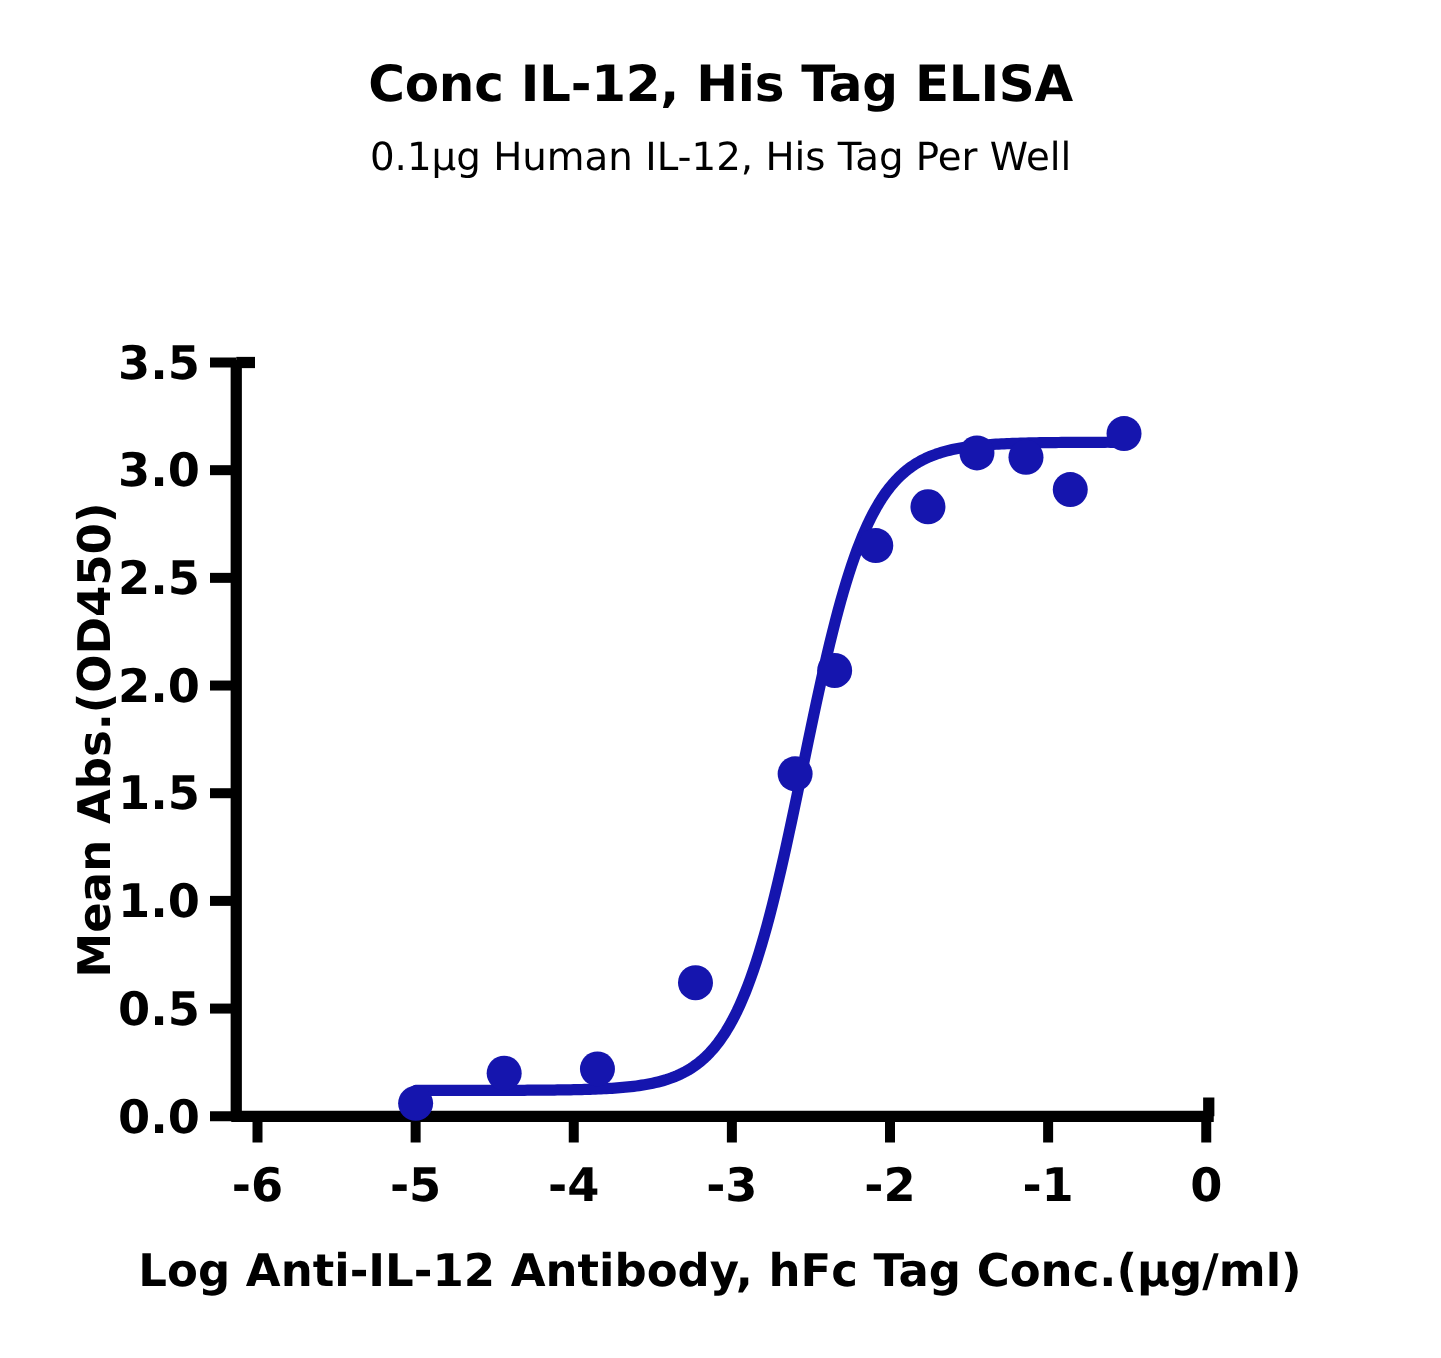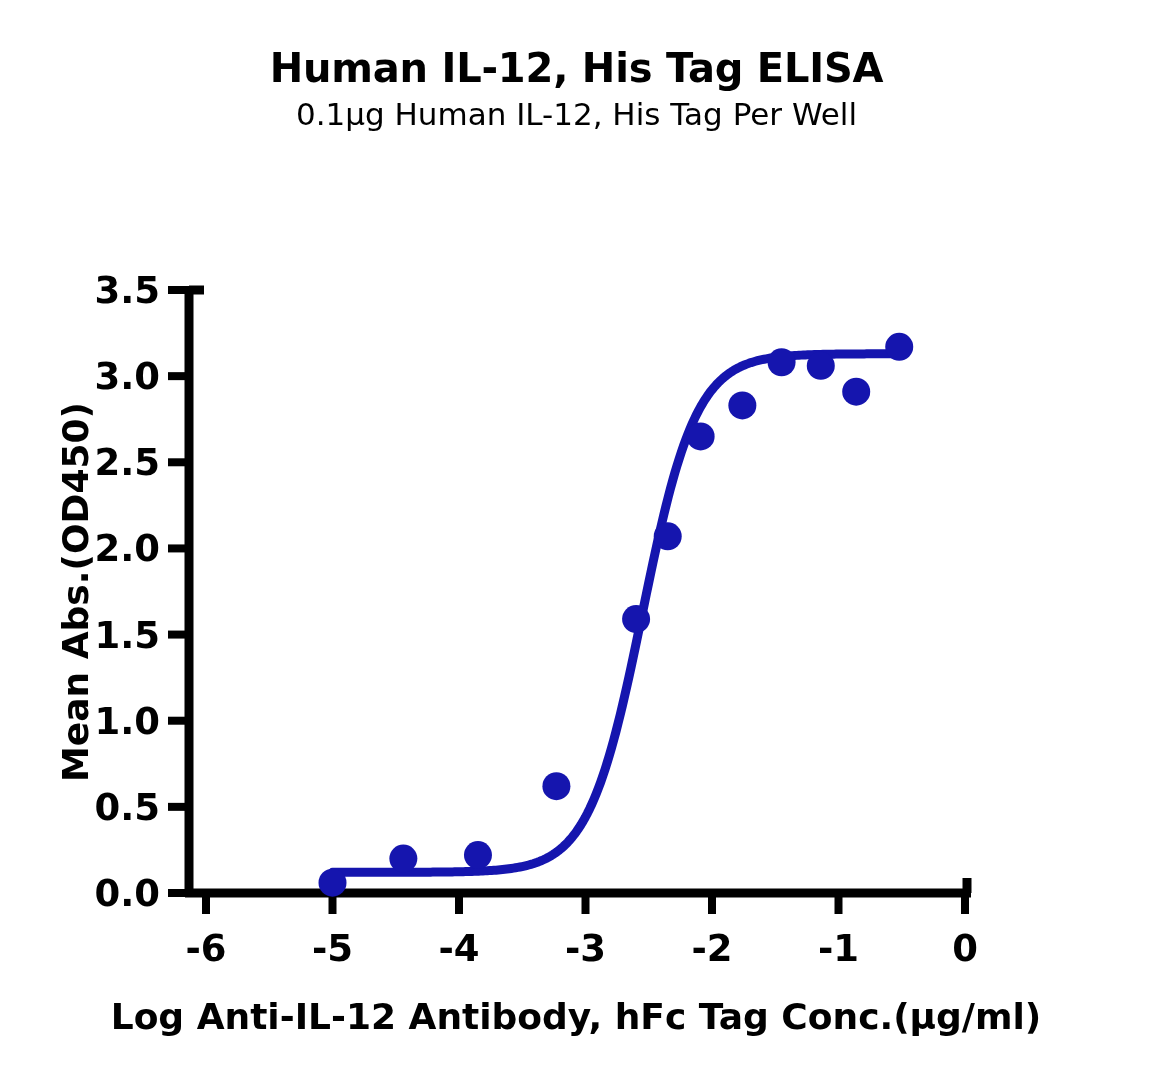--- a/index.html
+++ b/index.html
@@ -33,21 +33,21 @@
     font-weight: bold;
     color: #000000;
     letter-spacing: -0.2px;
     line-height: 1.12;
     font-family: "DejaVu Sans", "Liberation Sans", sans-serif;
   }
   .chart-subtitle {
     font-size: 31px;
     font-weight: normal;
     color: #000000;
-    margin-top: 6px;
+    margin-top: 18px;
     line-height: 1.1;
     font-family: "DejaVu Sans", "Liberation Sans", sans-serif;
   }
   #plot-svg {
     position: absolute;
     left: 0;
     top: 0;
   }
   .axis-title {
     font-size: 36px;
@@ -61,21 +61,21 @@
     fill: #000000;
     font-family: "DejaVu Sans", "Liberation Sans", sans-serif;
   }
 </style>
 </head>
 <body>
 
 <div id="figure">
 
   <div class="title-block">
-    <div class="chart-title">Human IL-12, His Tag ELISA</div>
+    <div class="chart-title">Conc IL-12, His Tag ELISA</div>
     <div class="chart-subtitle">0.1μg Human IL-12, His Tag Per Well</div>
   </div>
 
   <svg id="plot-svg" width="1153" height="1086">
 
     <line id="y-axis-line" x1="189" y1="288" x2="189" y2="895" stroke="#000000" stroke-width="9"></line>
     <line id="x-axis-line" x1="185" y1="893" x2="971" y2="893" stroke="#000000" stroke-width="9"></line>
 
     <line x1="189" y1="290" x2="204" y2="290" stroke="#000000" stroke-width="9"></line>
     <line x1="967" y1="893" x2="967" y2="878" stroke="#000000" stroke-width="9"></line>

